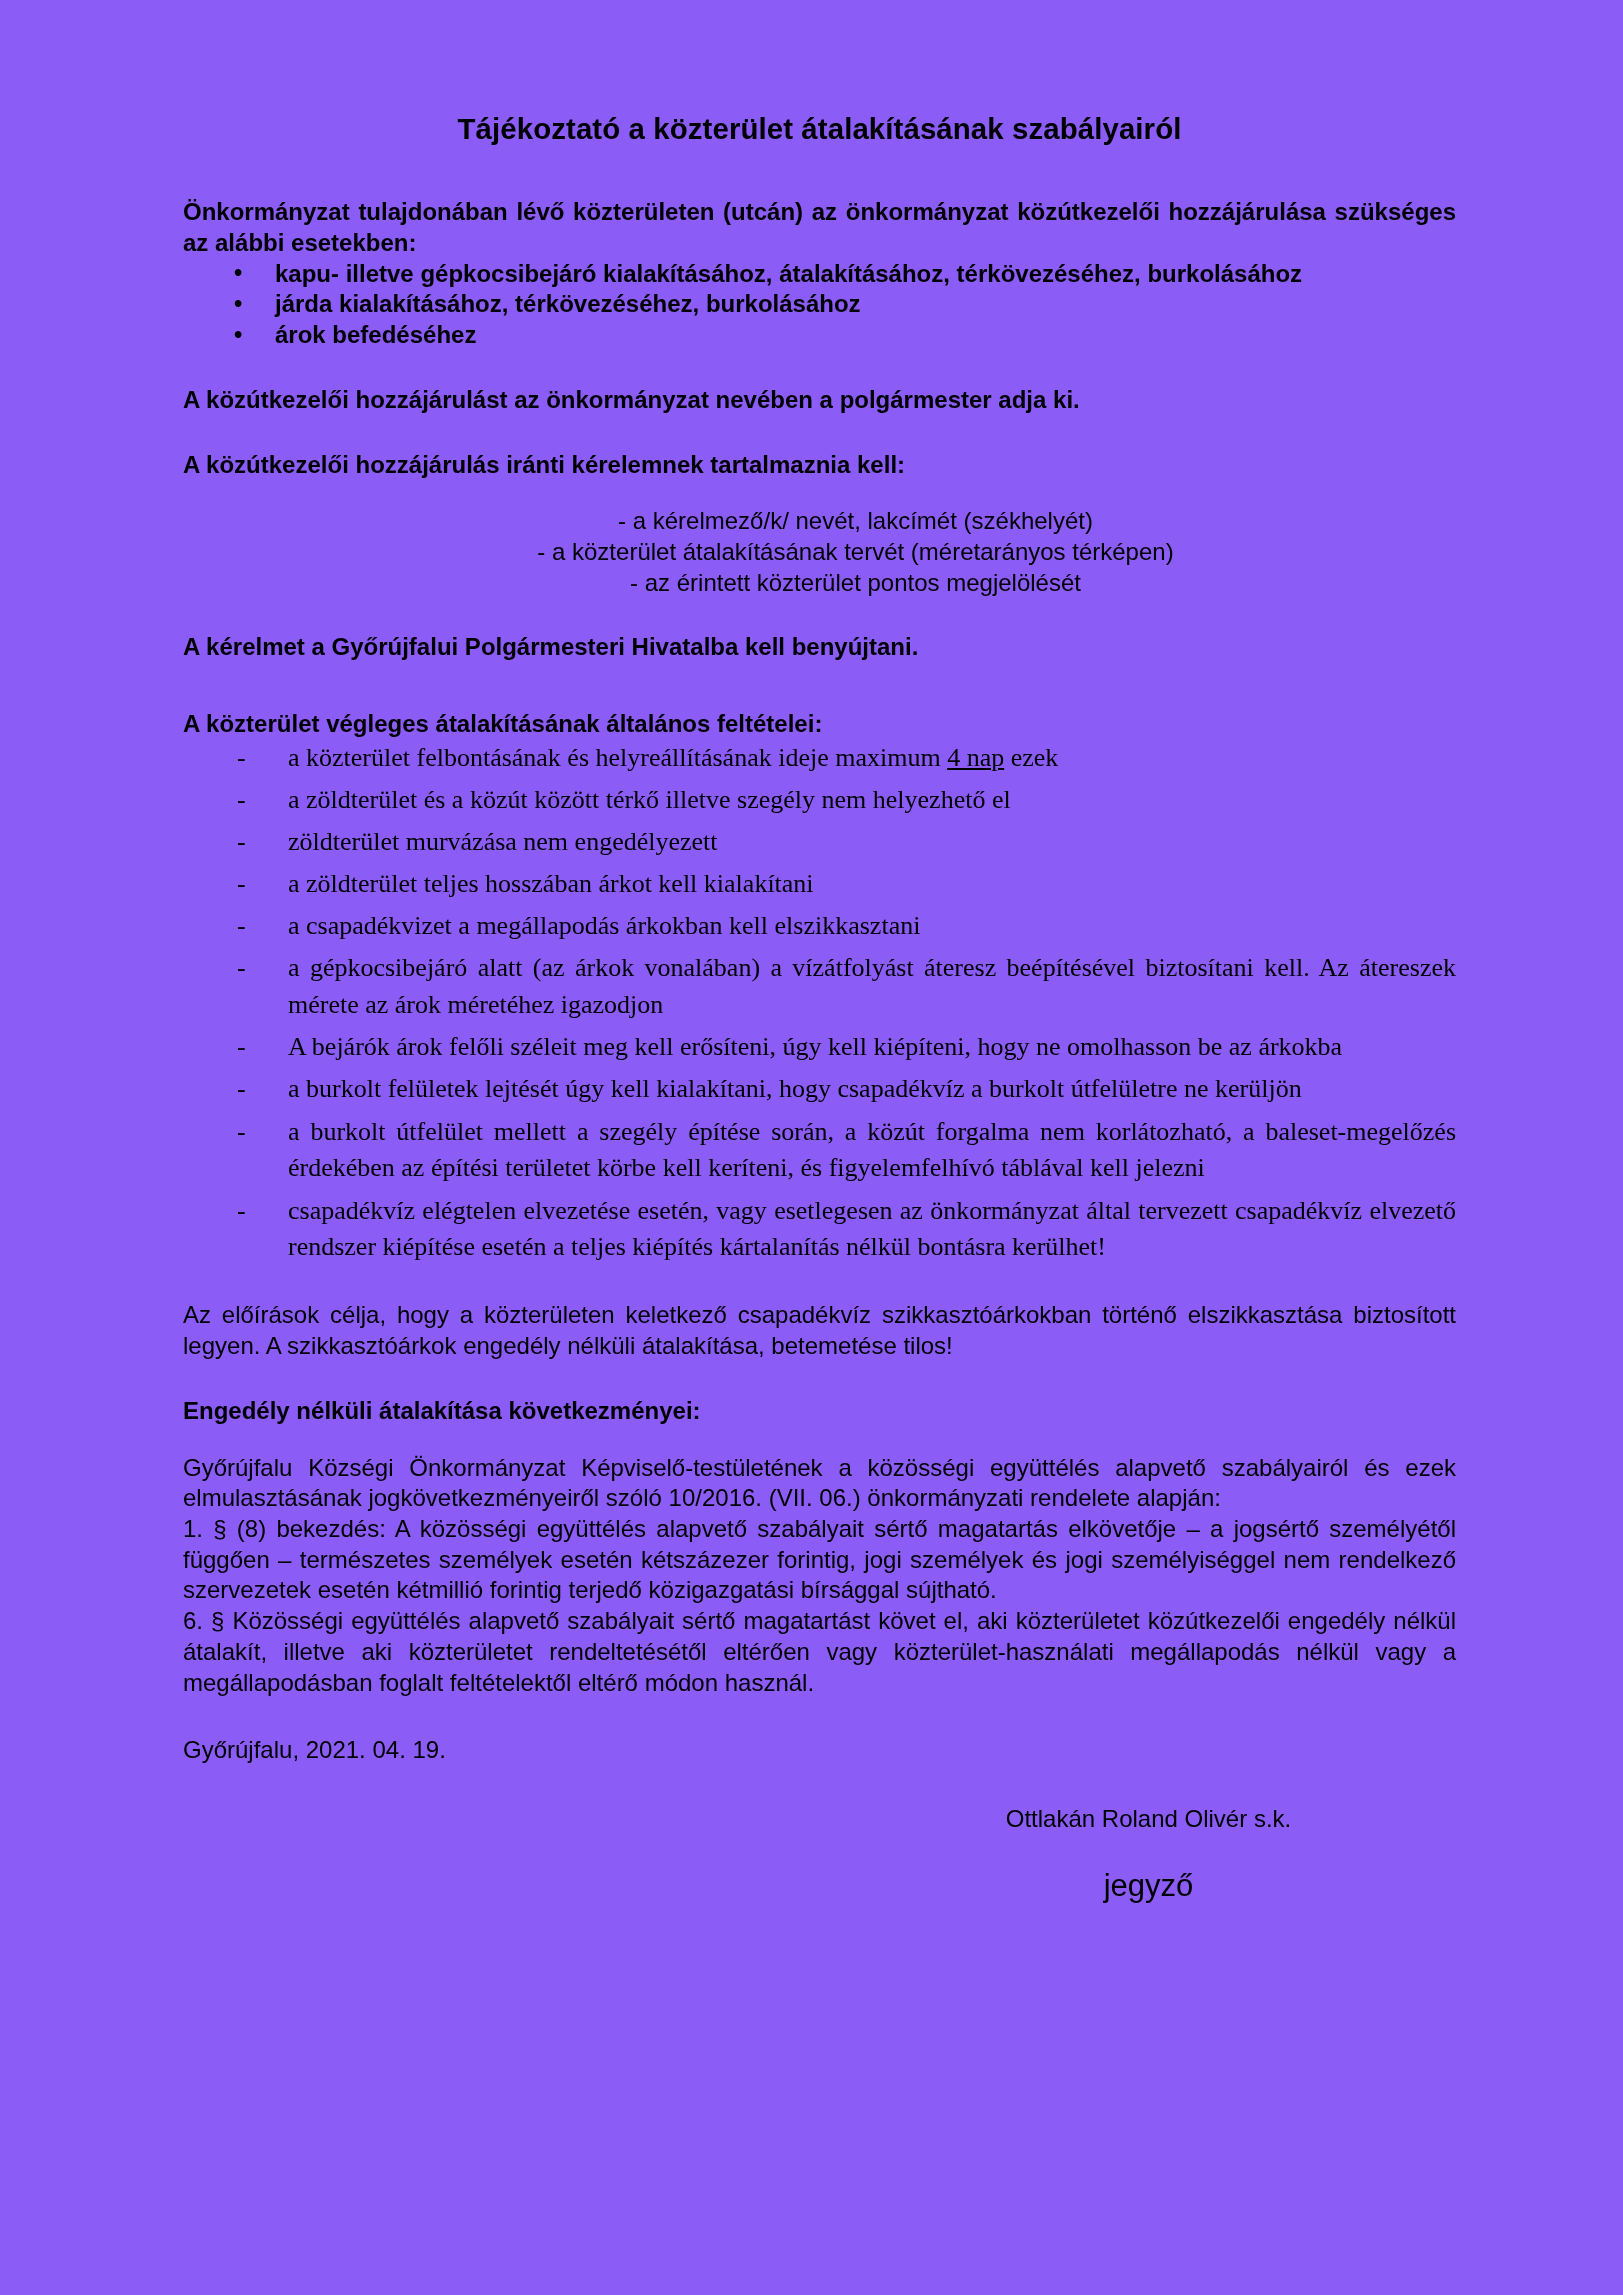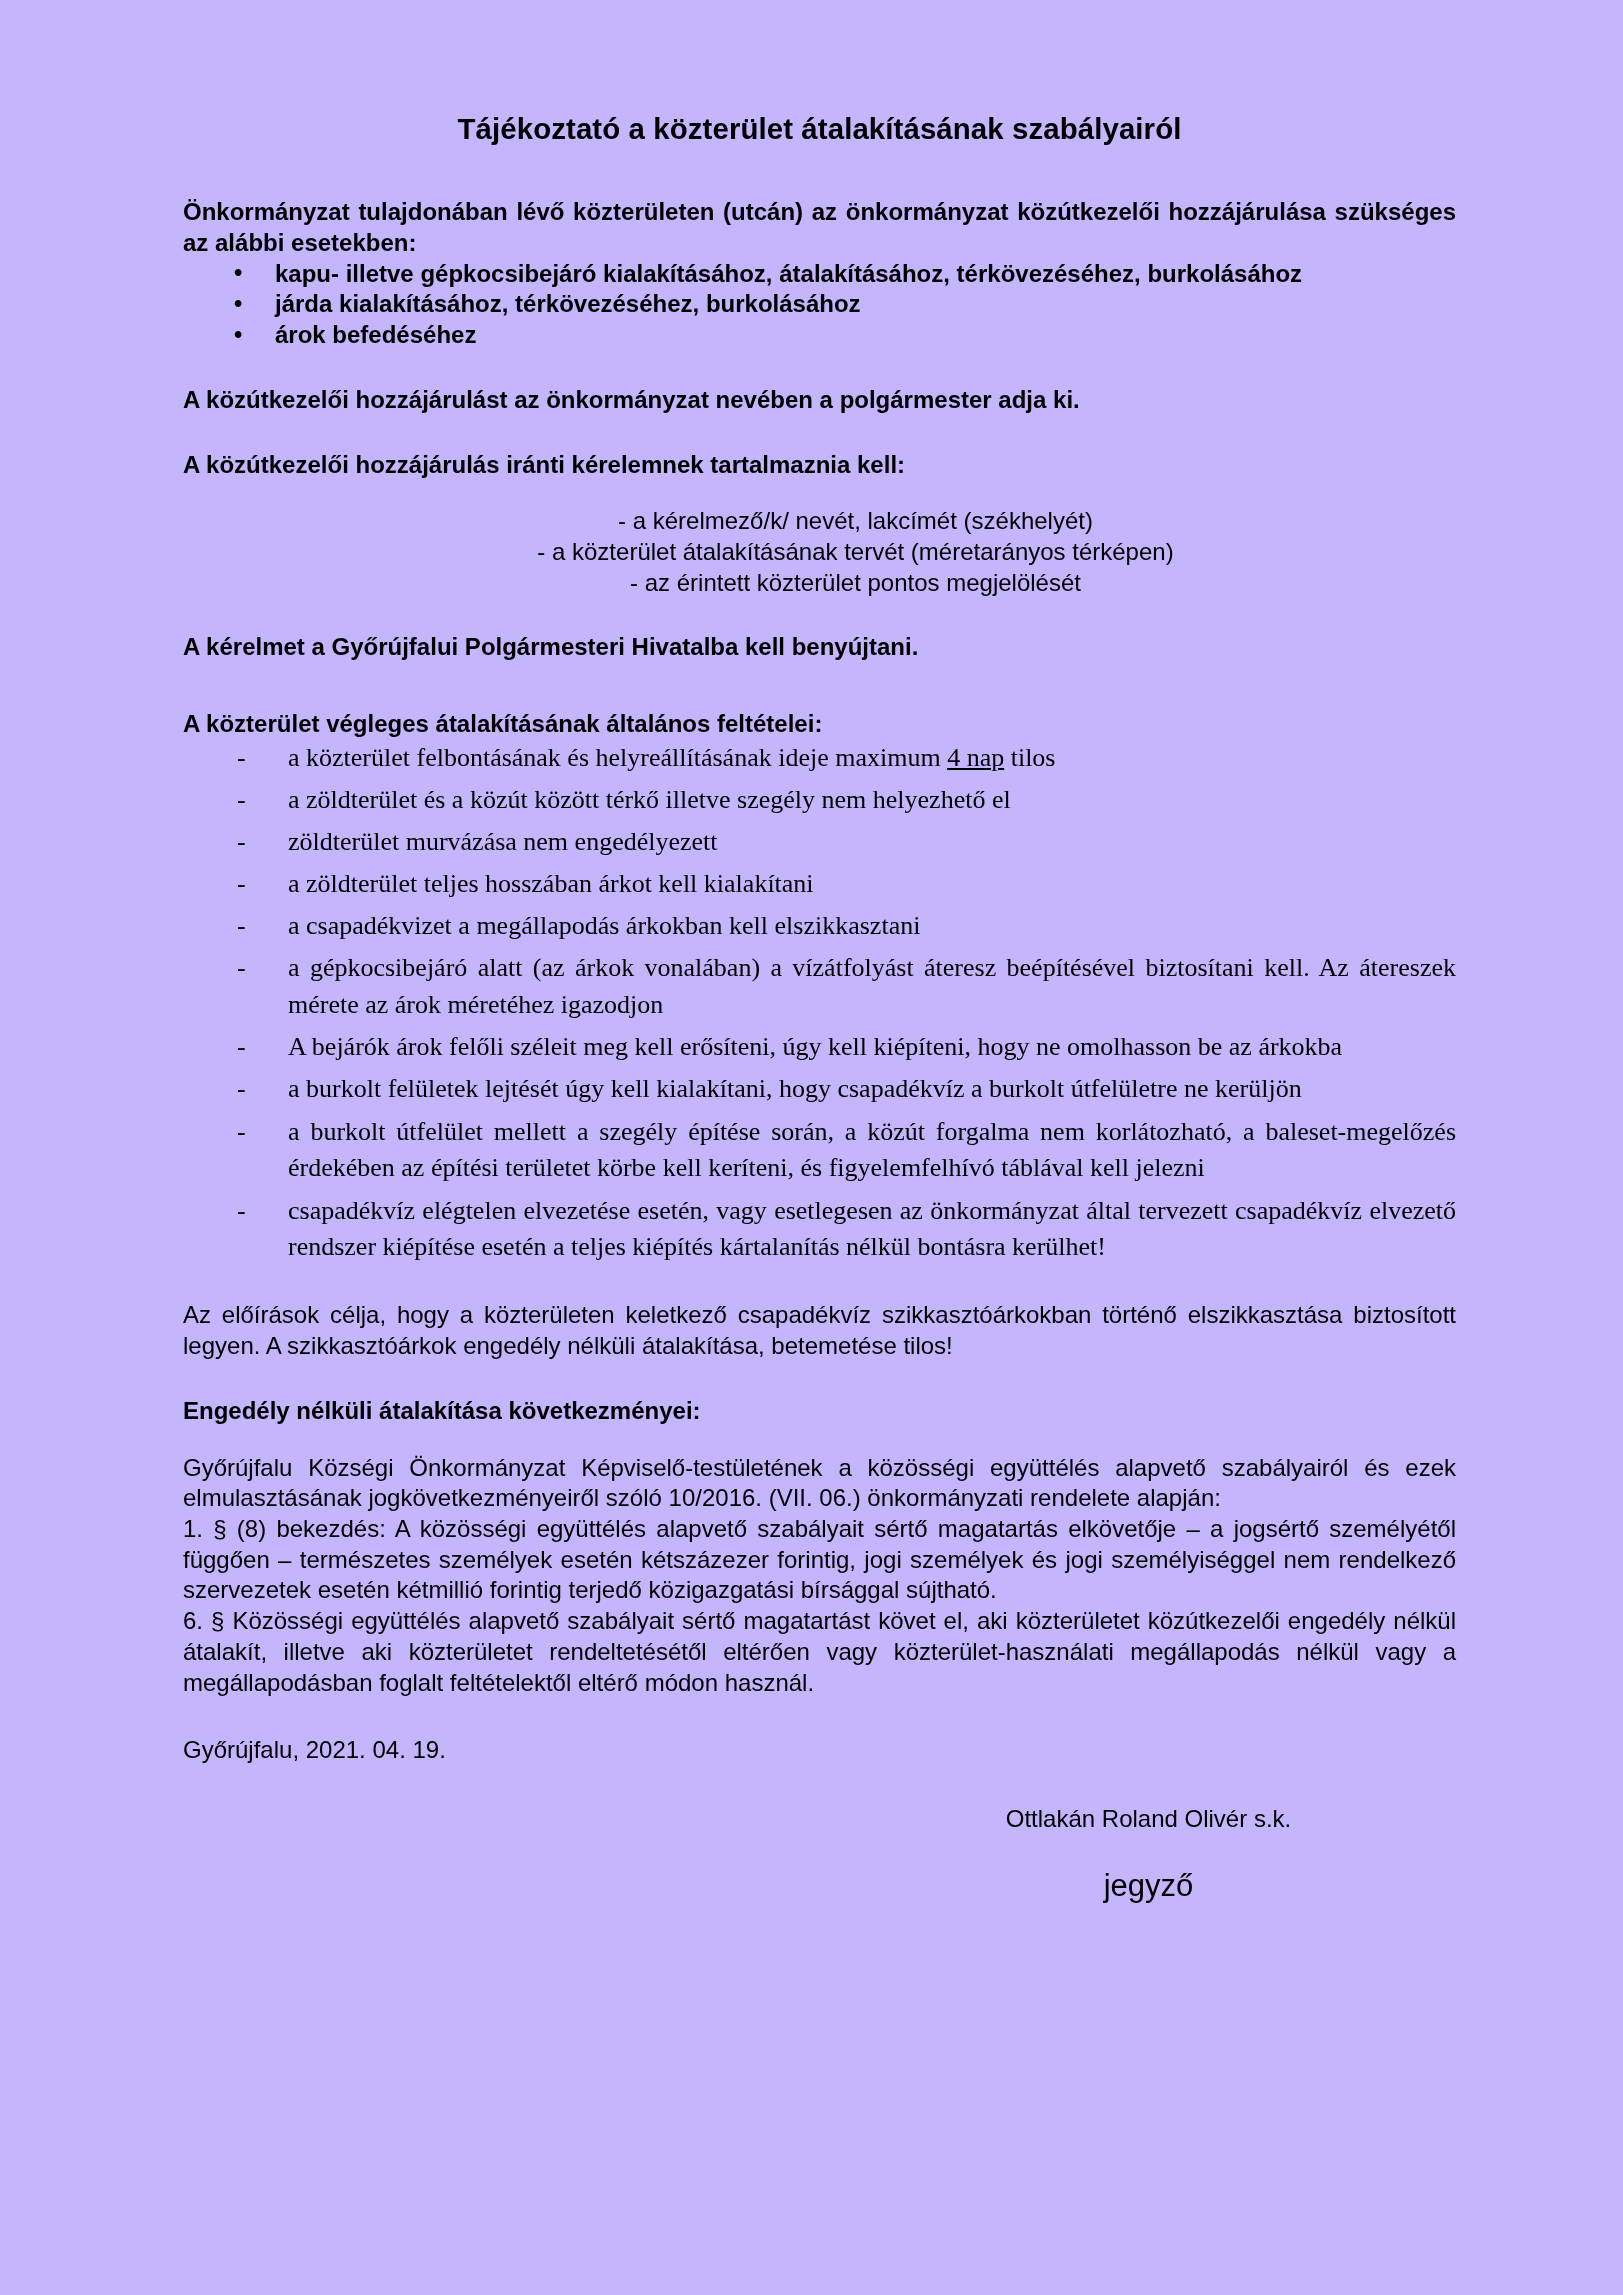--- a/index.html
+++ b/index.html
@@ -5,21 +5,21 @@
 <style>
   html, body {
     margin: 0;
     padding: 0;
     background: #ffffff;
   }
   .page {
     position: relative;
     width: 1623px;
     height: 2295px;
-    background: #c4b5fd;
+    background: #8b5cf6;
     box-sizing: border-box;
     padding: 111px 167px 65px 183px;
     font-family: "Liberation Sans", sans-serif;
     color: #000000;
     -webkit-font-smoothing: antialiased;
   }
 
   
   .doc-title {
     font-size: 29.4px;
@@ -160,21 +160,21 @@
 
   <div class="gap-lg"></div>
 
   <p class="p-sans bold left">A kérelmet a Győrújfalui Polgármesteri Hivatalba kell benyújtani.</p>
 
   <div class="gap-xl"></div>
 
   <p class="p-sans bold left">A közterület végleges átalakításának általános feltételei:</p>
 
   <ul class="serif-list">
-    <li><span>a közterület felbontásának és helyreállításának ideje maximum </span><span class="u">4 nap</span><span> tilos</span></li>
+    <li><span>a közterület felbontásának és helyreállításának ideje maximum </span><span class="u">4 nap</span><span> ezek</span></li>
     <li>a zöldterület és a közút között térkő illetve szegély nem helyezhető el</li>
     <li>zöldterület murvázása nem engedélyezett</li>
     <li>a zöldterület teljes hosszában árkot kell kialakítani</li>
     <li>a csapadékvizet a megállapodás árkokban kell elszikkasztani</li>
     <li>a gépkocsibejáró alatt (az árkok vonalában) a vízátfolyást áteresz beépítésével biztosítani kell. Az átereszek mérete az árok méretéhez igazodjon</li>
     <li>A bejárók árok felőli széleit meg kell erősíteni, úgy kell kiépíteni, hogy ne omolhasson be az árkokba</li>
     <li>a burkolt felületek lejtését úgy kell kialakítani, hogy csapadékvíz a burkolt útfelületre ne kerüljön</li>
     <li>a burkolt útfelület mellett a szegély építése során, a közút forgalma nem korlátozható, a baleset-megelőzés érdekében az építési területet körbe kell keríteni, és figyelemfelhívó táblával kell jelezni</li>
     <li>csapadékvíz elégtelen elvezetése esetén, vagy esetlegesen az önkormányzat által tervezett csapadékvíz elvezető rendszer kiépítése esetén a teljes kiépítés kártalanítás nélkül bontásra kerülhet!</li>
   </ul>

